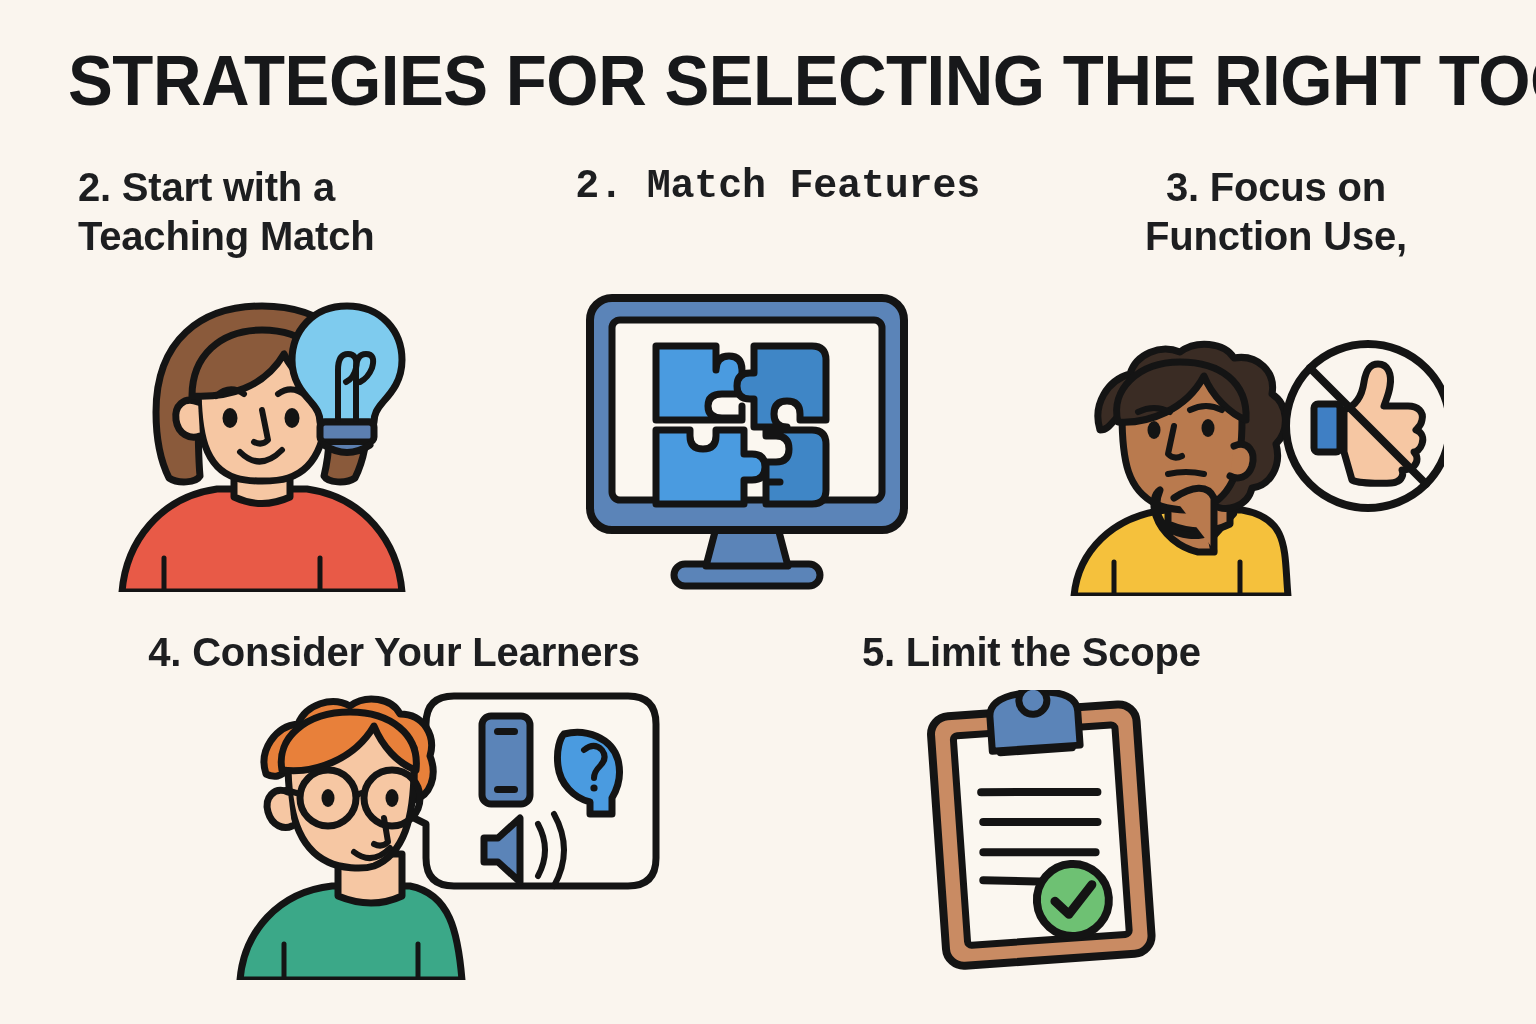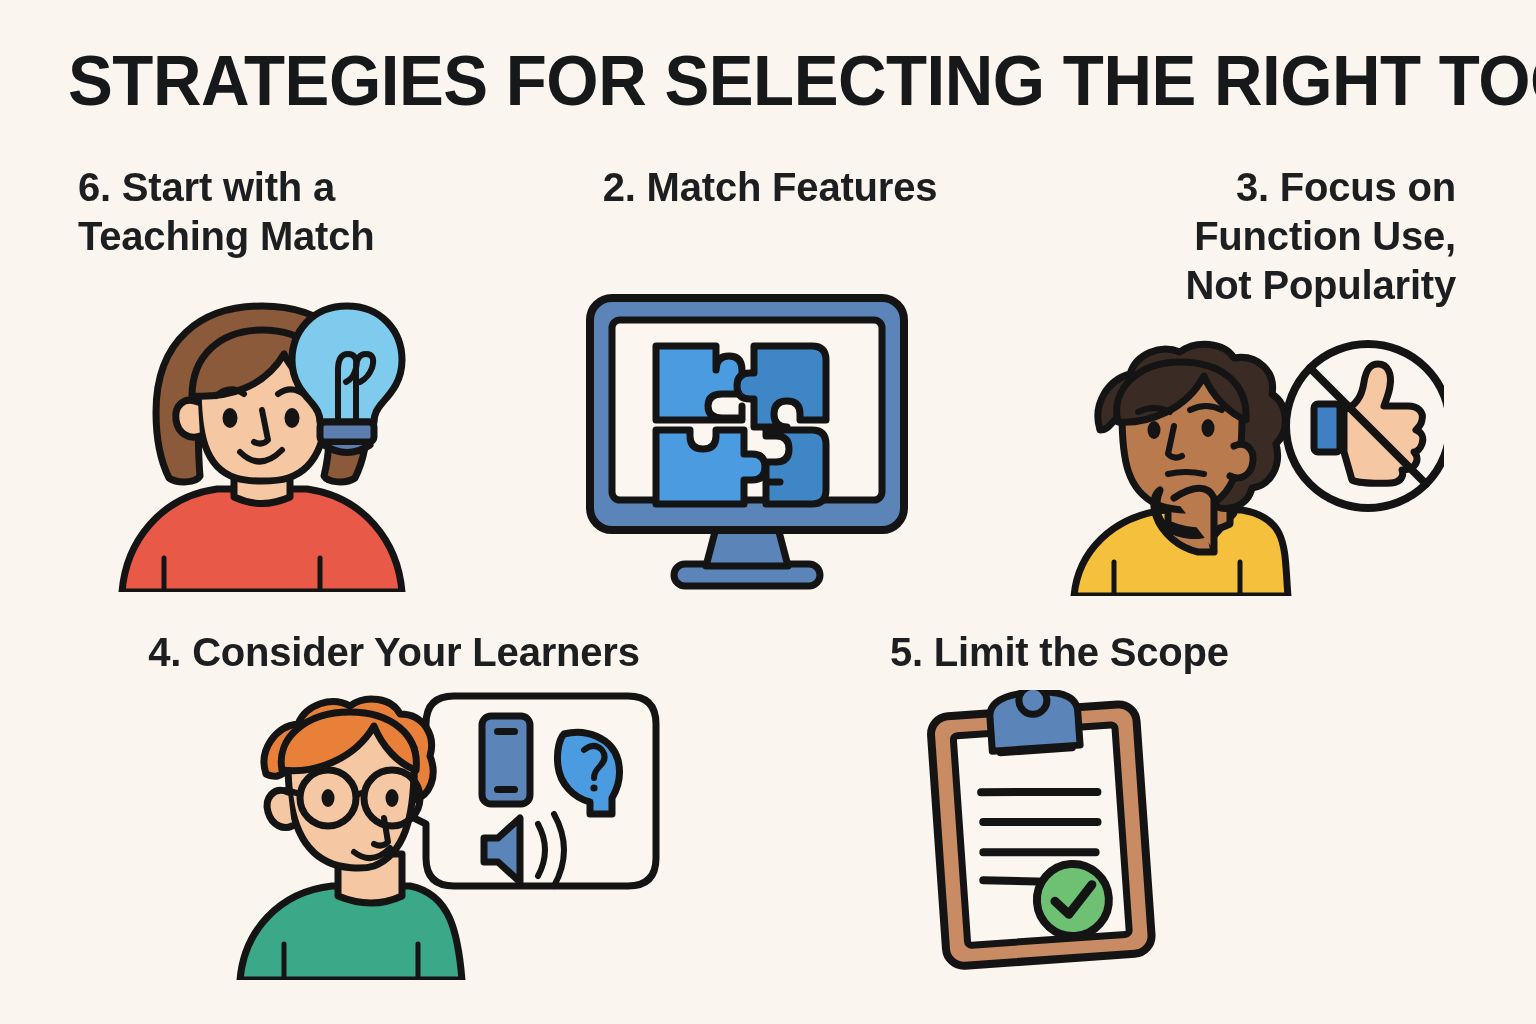--- a/index.html
+++ b/index.html
@@ -39,56 +39,55 @@
   
   .heading {
     position: absolute;
     font-size: 40px;
     line-height: 1.22;
     font-weight: 700;
     color: #1d1e20;
     letter-spacing: -0.2px;
   }
   #h1 { left: 78px;  top: 163px; width: 420px; text-align: left; }
-  #h2 { left: 560px; top: 163px; width: 420px; text-align: center; }
-  #h3 { left: 1096px;top: 163px; width: 360px; text-align: right; }
+  #h2 { left: 560px; top: 163px; width: 420px; text-align: right; font-family: Liberation Mono, monospace; }
+  #h3 { left: 1096px;top: 163px; width: 360px; text-align: center; }
   #h4 { left: 114px; top: 628px; width: 560px; text-align: center; }
-  #h5 { left: 890px; top: 628px; width: 420px; text-align: left; }
+  #h5 { left: 862px; top: 628px; width: 420px; text-align: left; }
 
   
   .art { position: absolute; }
   #art1 { left: 112px;  top: 292px; width: 330px; height: 300px; }
   #art2 { left: 582px;  top: 288px; width: 330px; height: 302px; }
   #art3 { left: 1062px; top: 338px; width: 382px; height: 258px; }
   #art4 { left: 232px;  top: 688px; width: 432px; height: 292px; }
   #art5 { left: 902px;  top: 690px; width: 280px; height: 282px; }
 
   svg { display: block; width: 100%; height: 100%; }
   .ink { stroke: #141414; stroke-linecap: round; stroke-linejoin: round; }
 </style>
 </head>
 <body>
 
 <div class="poster">
 
   <div class="title">STRATEGIES FOR SELECTING THE RIGHT TOOL</div>
 
   <div class="heading" id="h1">
-    <div>6. Start with a</div>
+    <div>2. Start with a</div>
     <div>Teaching Match</div>
   </div>
 
   <div class="heading" id="h2">
     <div>2. Match Features</div>
   </div>
 
   <div class="heading" id="h3">
     <div>3. Focus on</div>
     <div>Function Use,</div>
-    <div>Not Popularity</div>
   </div>
 
   <div class="heading" id="h4">
     <div>4. Consider Your Learners</div>
   </div>
 
   <div class="heading" id="h5">
     <div>5. Limit the Scope</div>
   </div>
 

